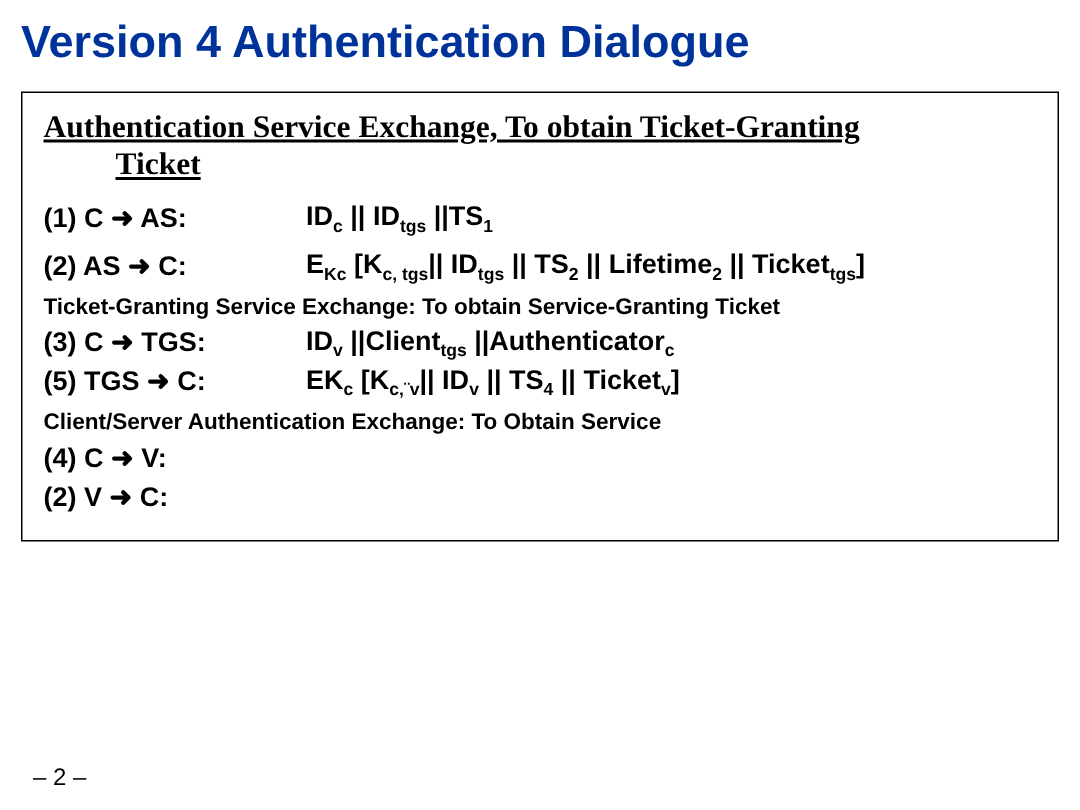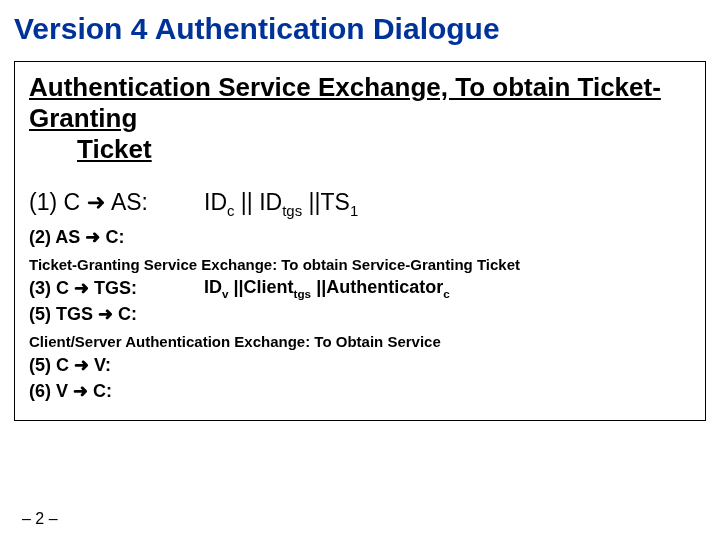--- a/index.html
+++ b/index.html
@@ -24,37 +24,38 @@
     color: #003399;
     margin: 0 0 14px 0;
     line-height: 1.15;
   }
   .content-box {
     border: 1px solid #000;
     padding: 10px 14px 14px 14px;
     box-sizing: border-box;
   }
   .section-head {
-    font-size: 26px;
+    font-size: 21px;
     font-weight: bold;
     text-decoration: underline;
     line-height: 1.2;
-    margin-bottom: 24px;
+    margin-bottom: 12px;
+    font-family: Liberation Serif, serif;
   }
   .section-head .indent-line {
     display: block;
     padding-left: 48px;
   }
   .row {
     display: flex;
     margin-bottom: 6px;
   }
   .row.bigrow {
-    font-size: 23px;
-    font-weight: normal;
+    font-size: 18px;
+    font-weight: bold;
     margin-bottom: 10px;
     align-items: center;
   }
   .row.smallrow {
     font-size: 18px;
     font-weight: bold;
     margin-bottom: 4px;
   }
   .label {
     width: 175px;
@@ -110,50 +111,56 @@
       </div>
       <div class="value">
         <span>ID</span><sub>c</sub><span> || ID</span><sub>tgs</sub><span> ||TS</span><sub>1</sub>
       </div>
     </div>
 
     <div class="row smallrow">
       <div class="label">
         <span>(2)  AS </span><span class="arrow">➜</span><span> C:</span>
       </div>
+      <div class="value">
+        <span>E</span><sub>Kc</sub><span> [K</span><sub>c, tgs</sub><span>|| ID</span><sub>tgs</sub><span> || TS</span><sub>2</sub><span> || Lifetime</span><sub>2</sub><span> || Ticket</span><sub>tgs</sub><span>]</span>
+      </div>
     </div>
 
     <div class="sub-head">Ticket-Granting Service Exchange: To obtain Service-Granting Ticket</div>
 
     <div class="row smallrow">
       <div class="label">
         <span>(3)  C </span><span class="arrow">➜</span><span> TGS:</span>
       </div>
       <div class="value">
         <span>ID</span><sub>v</sub><span> ||Client</span><sub>tgs</sub><span> ||Authenticator</span><sub>c</sub>
       </div>
     </div>
 
     <div class="row smallrow">
       <div class="label">
         <span>(5)    TGS </span><span class="arrow">➜</span><span> C:</span>
       </div>
+      <div class="value">
+        <span>EK</span><sub>c</sub><span> [K</span><sub>c,¨v</sub><span>|| ID</span><sub>v</sub><span> || TS</span><sub>4</sub><span> || Ticket</span><sub>v</sub><span>]</span>
+      </div>
     </div>
 
     <div class="sub-head">Client/Server Authentication Exchange: To Obtain Service</div>
 
     <div class="row smallrow">
       <div class="label">
-        <span>(5) C </span><span class="arrow">➜</span><span> V:</span>
+        <span>(4) C </span><span class="arrow">➜</span><span> V:</span>
       </div>
     </div>
 
     <div class="row smallrow">
       <div class="label">
-        <span>(6)  V </span><span class="arrow">➜</span><span> C:</span>
+        <span>(2)  V </span><span class="arrow">➜</span><span> C:</span>
       </div>
     </div>
 
   </div>
 
   <div class="footer">
     <span class="pg">– 2 –</span>
   </div>
 
 </div>

